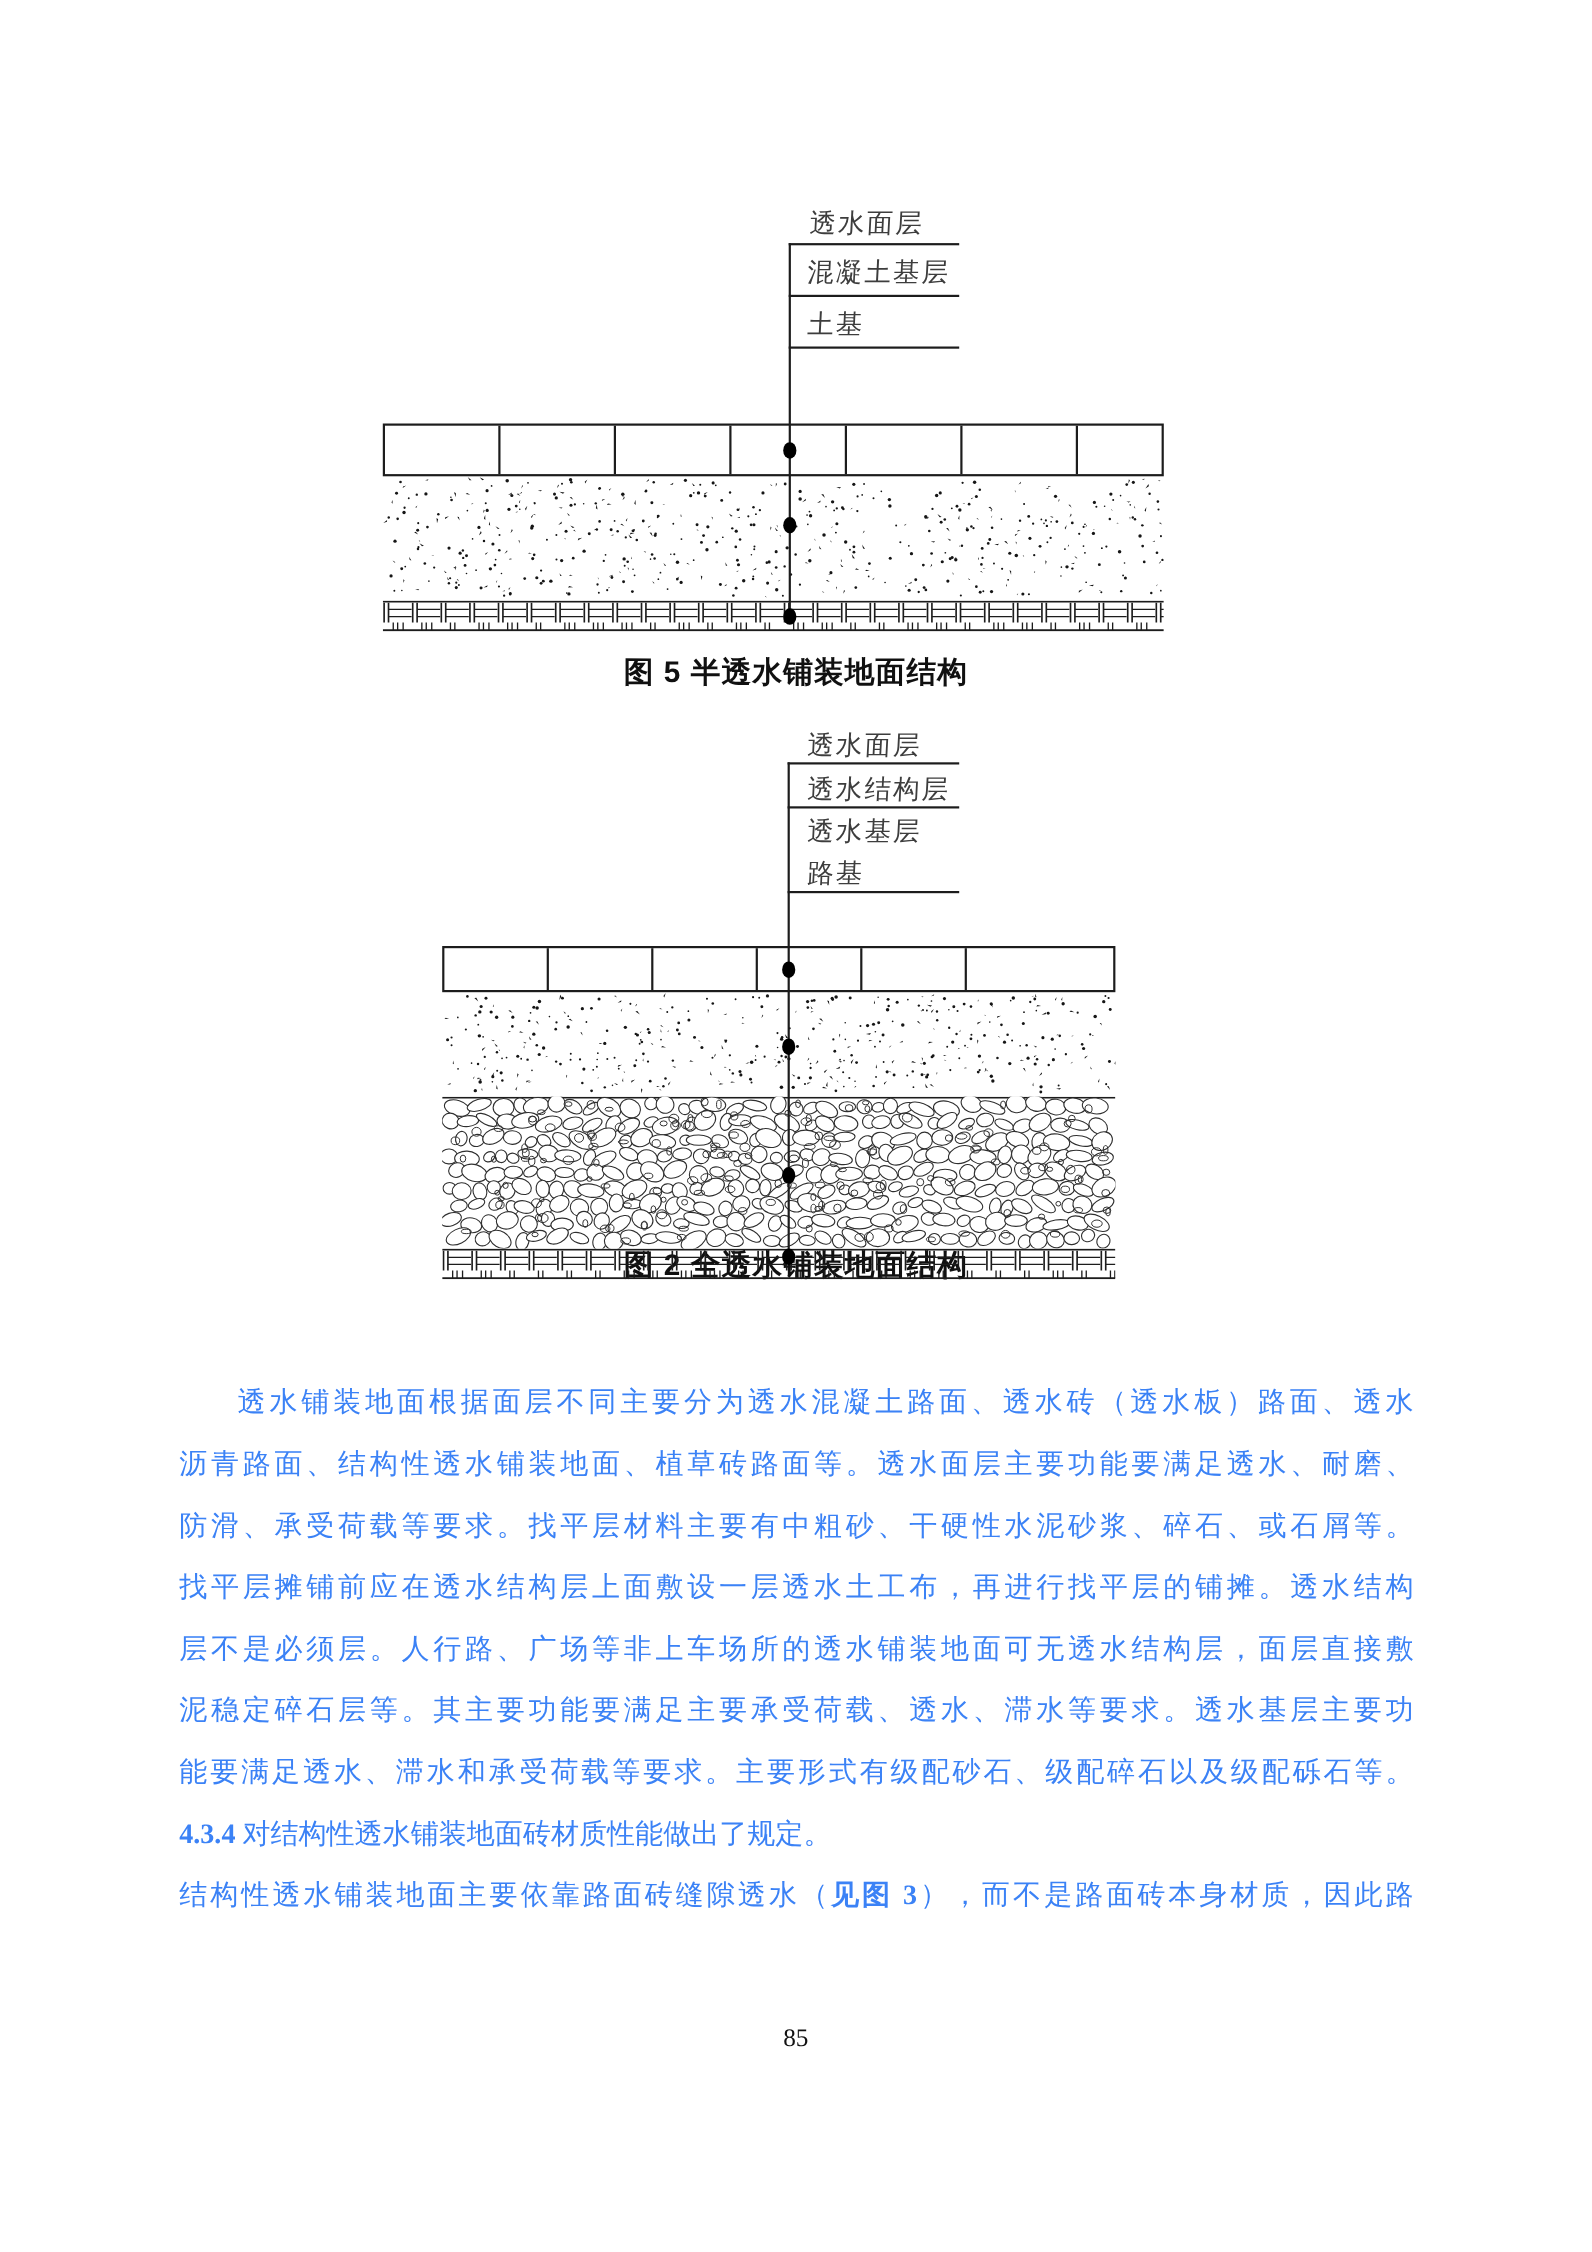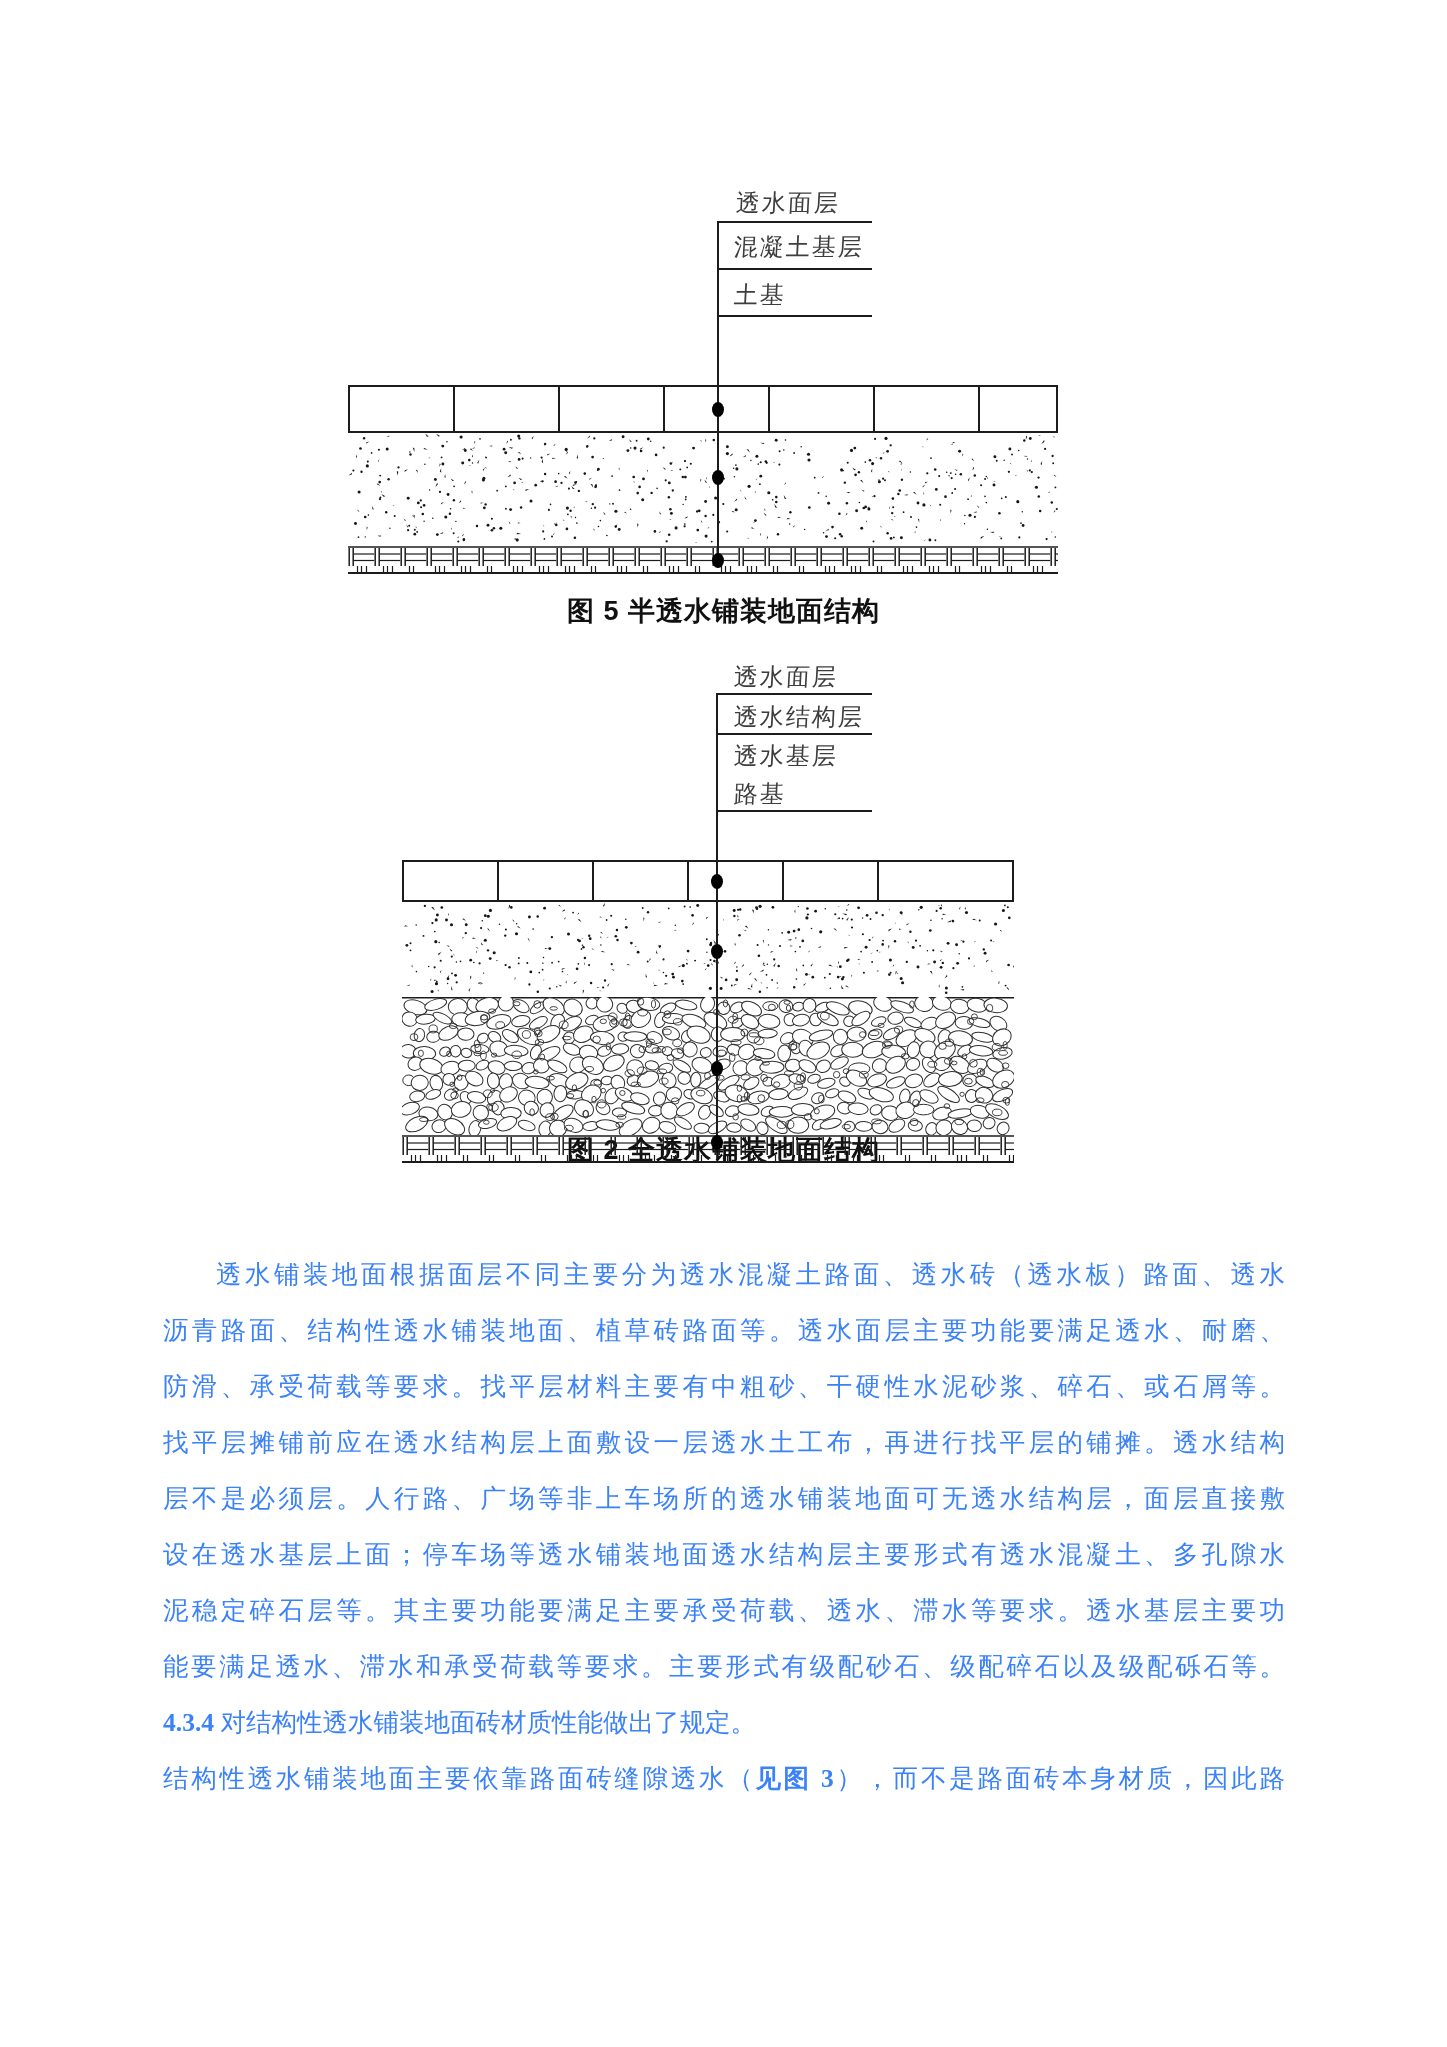--- a/index.html
+++ b/index.html
@@ -1897,19 +1897,19 @@
       <div class="ldot" style="left: 711px; top: 1135px;"></div>
     </div>
   <div class="caption" style="top:593px">图 5 半透水铺装地面结构</div>
   <div class="caption" style="top:1132px">图 2 全透水铺装地面结构</div>
   <div class="bodytext" id="bodytext">
       <div class="tline indent"><span>透水铺装地面根据面层不同主要分为透水混凝土路面、透水砖（透水板）路面、透水</span></div>
       <div class="tline"><span>沥青路面、结构性透水铺装地面、植草砖路面等。透水面层主要功能要满足透水、耐磨、</span></div>
       <div class="tline"><span>防滑、承受荷载等要求。找平层材料主要有中粗砂、干硬性水泥砂浆、碎石、或石屑等。</span></div>
       <div class="tline"><span>找平层摊铺前应在透水结构层上面敷设一层透水土工布，再进行找平层的铺摊。透水结构</span></div>
       <div class="tline"><span>层不是必须层。人行路、广场等非上车场所的透水铺装地面可无透水结构层，面层直接敷</span></div>
-      <div class="tline"><span>设在透水基层上面；停车场等透水铺装地面透水结构层主要形式有透水混凝土、多孔隙水</span></div>
       <div class="tline"><span>泥稳定碎石层等。其主要功能要满足主要承受荷载、透水、滞水等要求。透水基层主要功</span></div>
       <div class="tline"><span>能要满足透水、滞水和承受荷载等要求。主要形式有级配砂石、级配碎石以及级配砾石等。</span></div>
       <div class="tline nofill"><b>4.3.4</b><span> 对结构性透水铺装地面砖材质性能做出了规定。</span></div>
       <div class="tline"><span>结构性透水铺装地面主要依靠路面砖缝隙透水（</span><b>见图 3</b><span>），而不是路面砖本身材质，因此路</span></div>
     </div>
+  <div class="pagenum">85</div>
 </div>
 
 </body></html>

